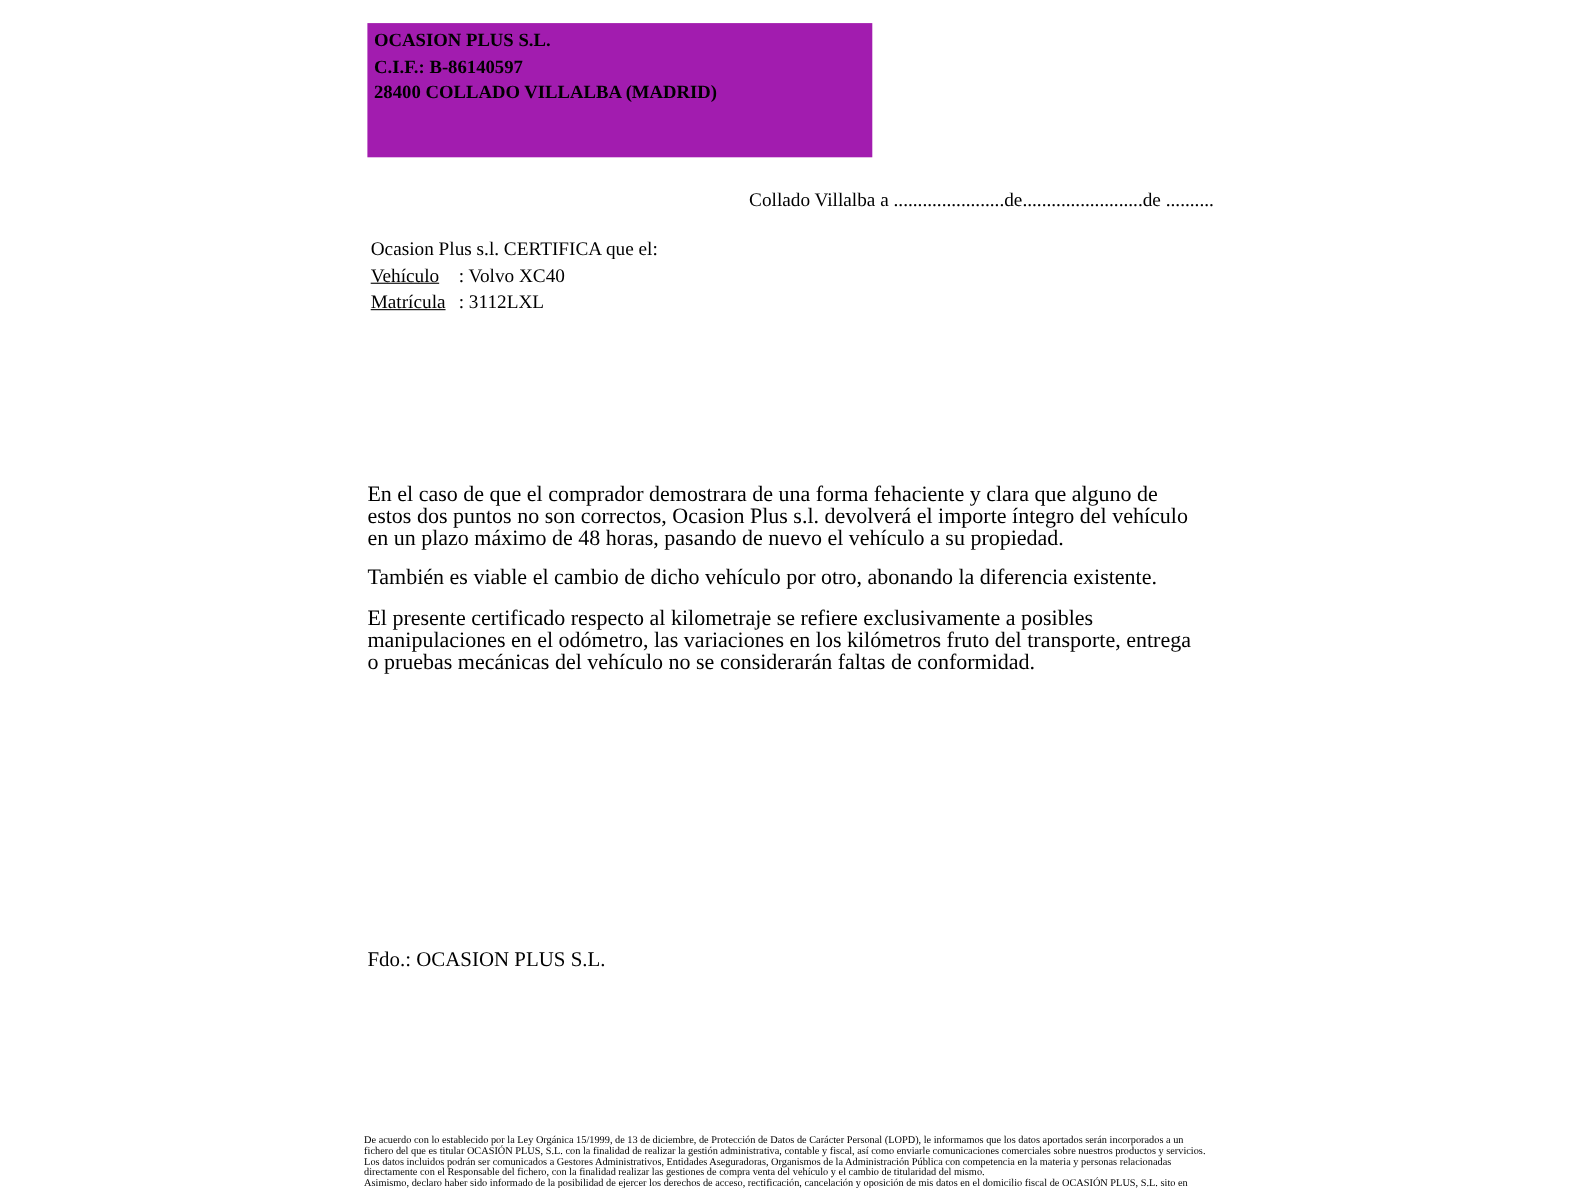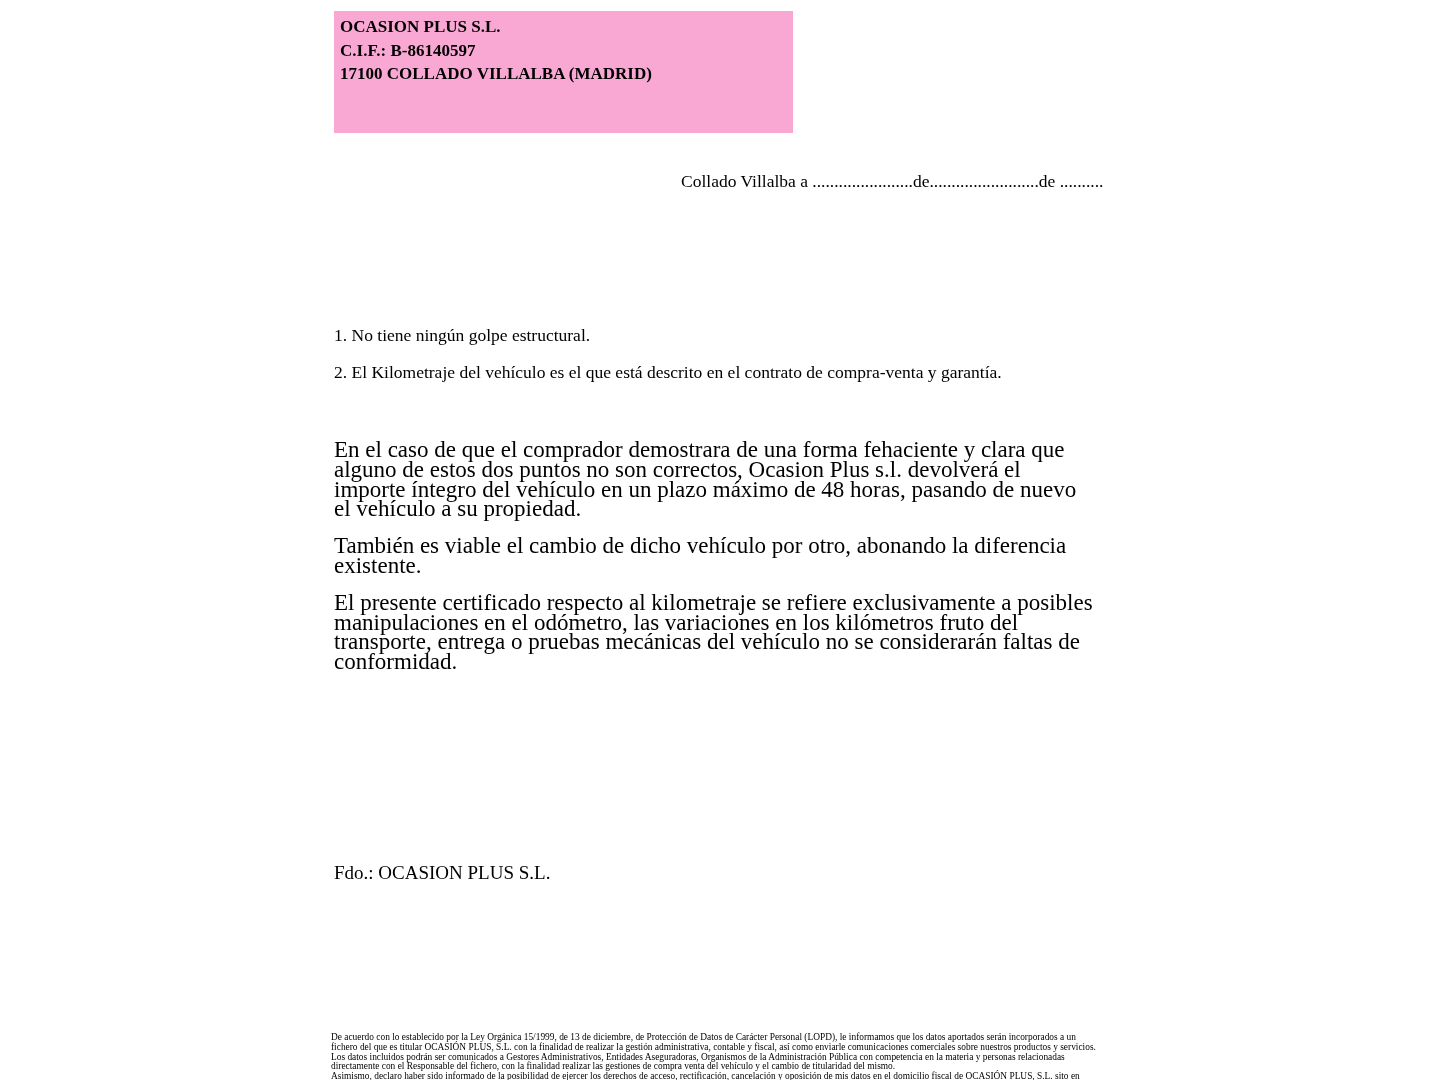--- a/index.html
+++ b/index.html
@@ -15,25 +15,25 @@
     font-family: "Liberation Serif", "DejaVu Serif", serif;
     overflow: hidden;
   }
   .page {
     position: absolute;
     inset: 0;
   }
   .header-box {
     position: absolute;
     left: 334px;
-    top: 11px;
+    top: 21px;
     width: 459px;
     height: 122px;
     box-sizing: border-box;
-    background: #f9a8d4;
+    background: #a21caf;
     padding: 4px 6px 0 6px;
     font-weight: bold;
     font-size: 17px;
     line-height: 23.6px;
   }
   .date-line {
     position: absolute;
     left: 681px;
     top: 171px;
     font-size: 17.5px;
@@ -62,21 +62,21 @@
     line-height: 20px;
   }
   .points .point + .point {
     margin-top: 17px;
   }
   .paras {
     position: absolute;
     left: 334px;
     top: 440px;
     width: 762px;
-    font-size: 23px;
+    font-size: 20px;
     line-height: 19.8px;
   }
   .paras p {
     margin: 0 0 17px 0;
   }
   .signature {
     position: absolute;
     left: 334px;
     top: 862px;
     font-size: 19px;
@@ -95,30 +95,35 @@
   }
 </style>
 </head>
 <body>
 
 <div class="page">
 
   <div class="header-box">
     <div>OCASION PLUS S.L.</div>
     <div>C.I.F.: B-86140597</div>
-    <div>17100 COLLADO VILLALBA (MADRID)</div>
+    <div>28400 COLLADO VILLALBA (MADRID)</div>
   </div>
 
   <div class="date-line">Collado Villalba a .......................de.........................de ..........</div>
 
+  <div class="cert-block">
+    <div>Ocasion Plus s.l. CERTIFICA que el:</div>
+    <div class="cert-row">
+      <span class="lbl"><span>Vehículo</span></span><span>: Volvo XC40</span>
+    </div>
+    <div class="cert-row">
+      <span class="lbl"><span>Matrícula</span></span><span>: 3112LXL</span>
+    </div>
+  </div>
 
-  <div class="points">
-    <div class="point">1. No tiene ningún golpe estructural.</div>
-    <div class="point">2. El Kilometraje del vehículo es el que está descrito en el contrato de compra-venta y garantía.</div>
-  </div>
 
   <div class="paras">
     <p>En el caso de que el comprador demostrara de una forma fehaciente y clara que alguno de estos dos puntos no son correctos, Ocasion Plus s.l. devolverá el importe íntegro del vehículo en un plazo máximo de 48 horas, pasando de nuevo el vehículo a su propiedad.</p>
     <p>También es viable el cambio de dicho vehículo por otro, abonando la diferencia existente.</p>
     <p>El presente certificado respecto al kilometraje se refiere exclusivamente a posibles manipulaciones en el odómetro, las variaciones en los kilómetros fruto del transporte, entrega o pruebas mecánicas del vehículo no se considerarán faltas de conformidad.</p>
   </div>
 
   <div class="signature">Fdo.: OCASION PLUS S.L.</div>
 
   <div class="legal">

